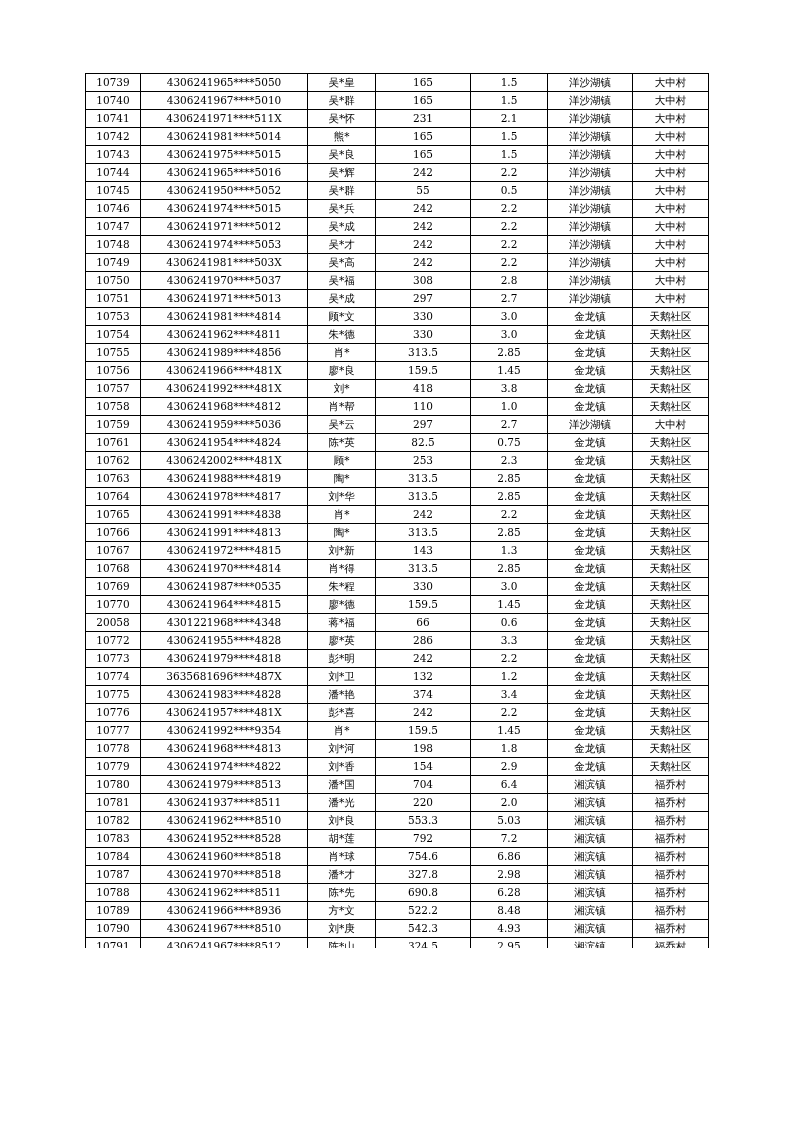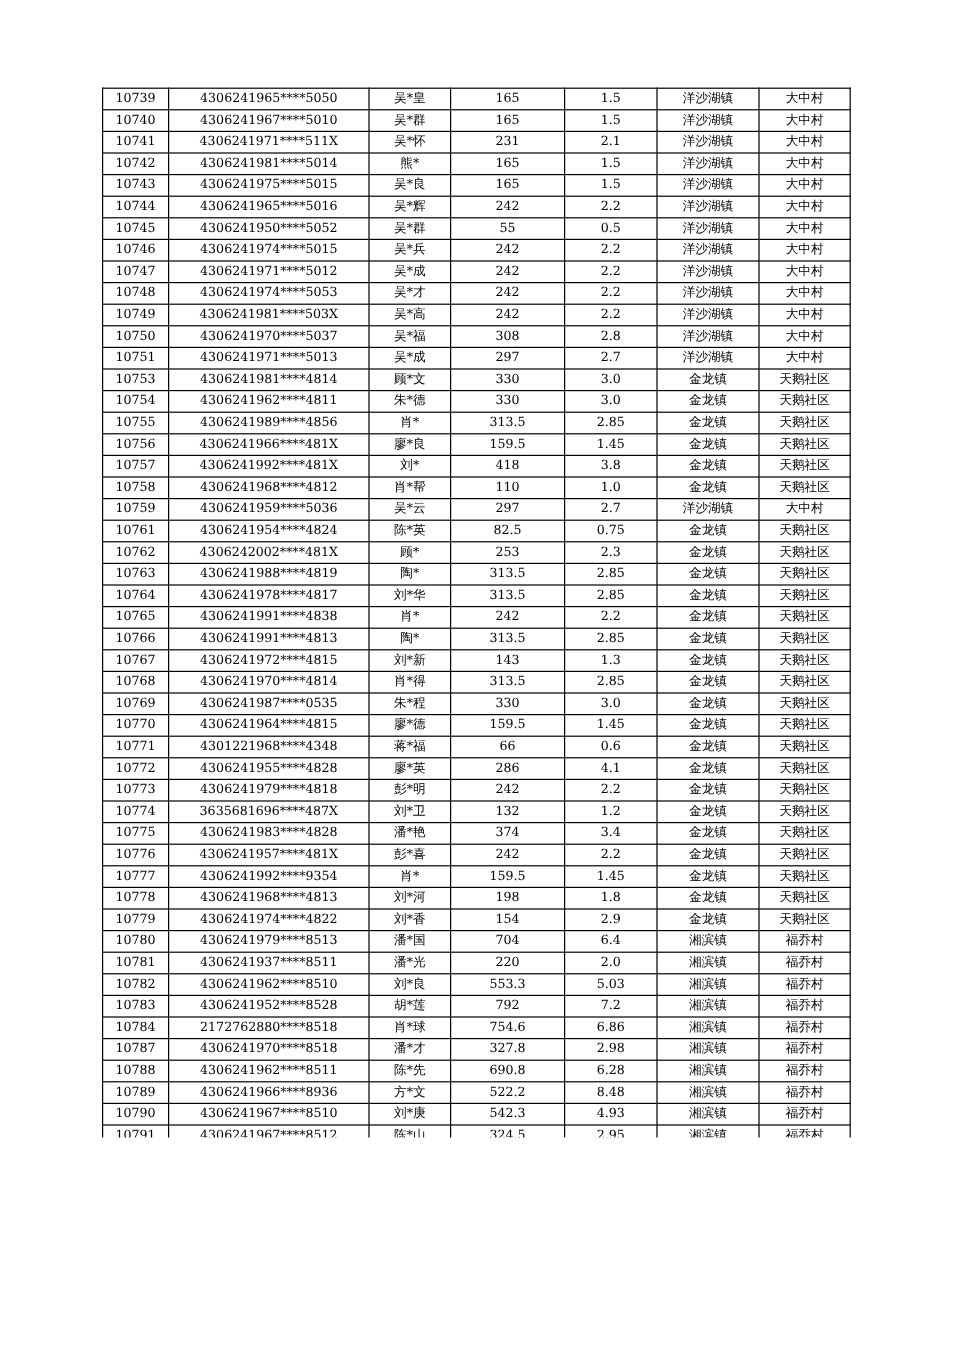--- a/index.html
+++ b/index.html
@@ -327,34 +327,34 @@
         <tr>
           <td>10770</td>
           <td>4306241964****4815</td>
           <td>廖*德</td>
           <td>159.5</td>
           <td>1.45</td>
           <td>金龙镇</td>
           <td>天鹅社区</td>
         </tr>
         <tr>
-          <td>10771</td>
+          <td>20058</td>
           <td>4301221968****4348</td>
           <td>蒋*福</td>
           <td>66</td>
           <td>0.6</td>
           <td>金龙镇</td>
           <td>天鹅社区</td>
         </tr>
         <tr>
           <td>10772</td>
           <td>4306241955****4828</td>
           <td>廖*英</td>
           <td>286</td>
-          <td>4.1</td>
+          <td>3.3</td>
           <td>金龙镇</td>
           <td>天鹅社区</td>
         </tr>
         <tr>
           <td>10773</td>
           <td>4306241979****4818</td>
           <td>彭*明</td>
           <td>242</td>
           <td>2.2</td>
           <td>金龙镇</td>
@@ -445,21 +445,21 @@
           <td>10783</td>
           <td>4306241952****8528</td>
           <td>胡*莲</td>
           <td>792</td>
           <td>7.2</td>
           <td>湘滨镇</td>
           <td>福乔村</td>
         </tr>
         <tr>
           <td>10784</td>
-          <td>2172762880****8518</td>
+          <td>4306241960****8518</td>
           <td>肖*球</td>
           <td>754.6</td>
           <td>6.86</td>
           <td>湘滨镇</td>
           <td>福乔村</td>
         </tr>
         <tr>
           <td>10787</td>
           <td>4306241970****8518</td>
           <td>潘*才</td>

